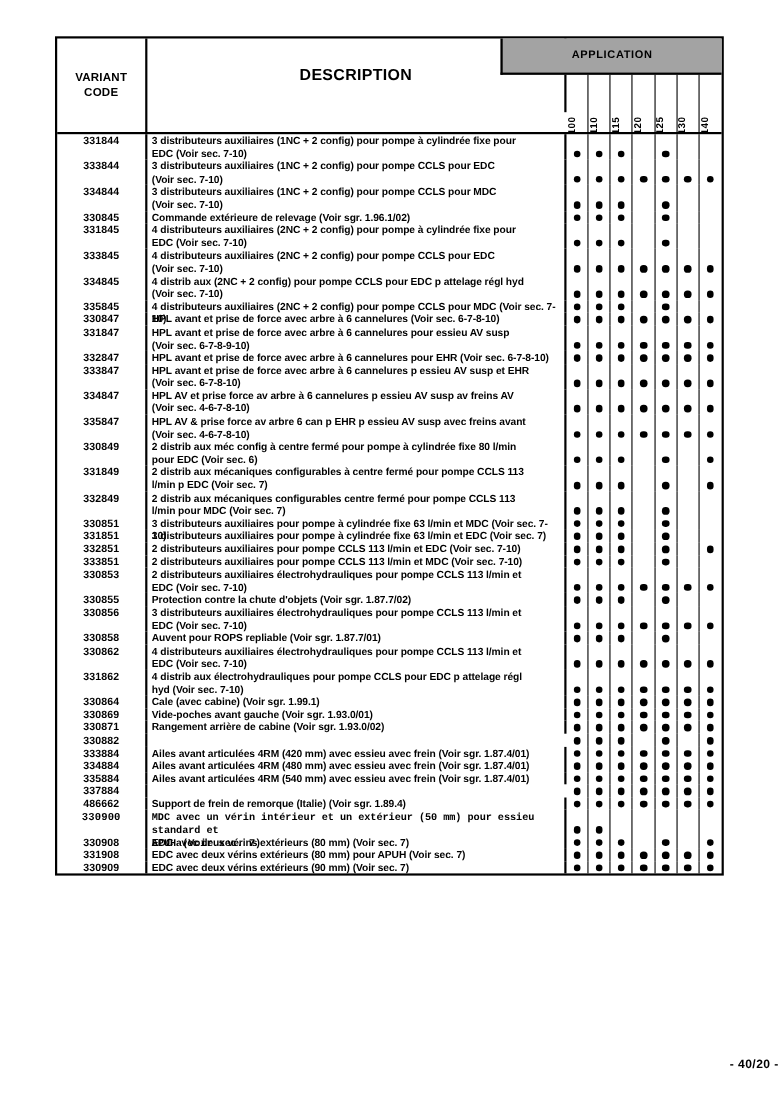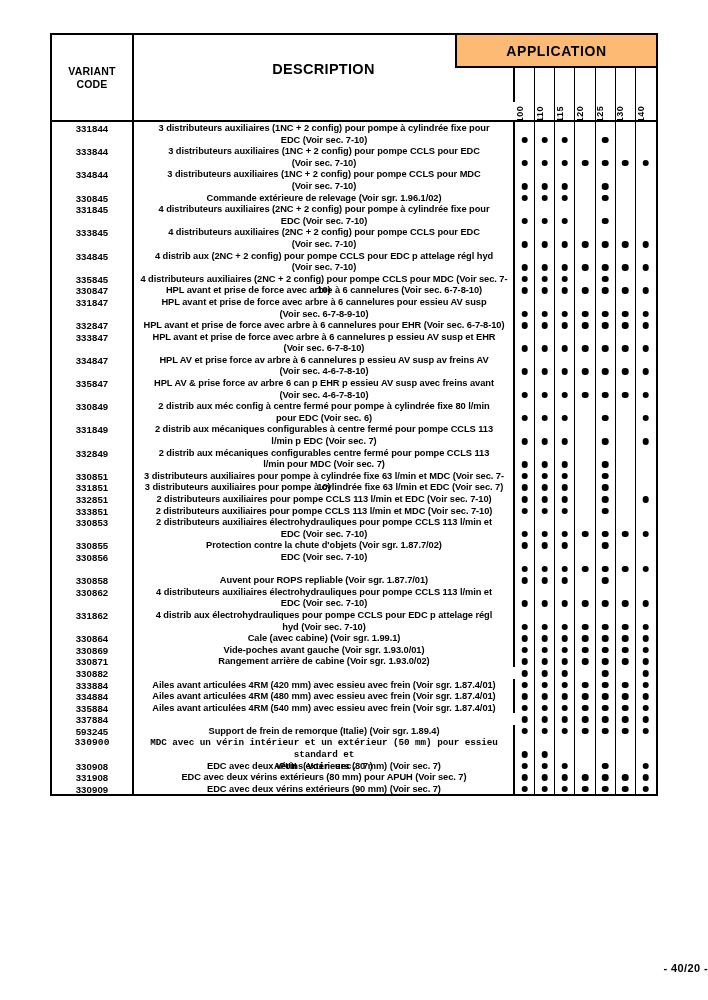--- a/index.html
+++ b/index.html
@@ -76,23 +76,23 @@
     left: 403px; top: 0;
     width: 201px;
     height: 33px;
     box-sizing: border-box;
     border-left: 2px solid #000;
     border-bottom: 2px solid #000;
     display: flex;
     align-items: center;
     justify-content: center;
     font-weight: bold;
-    font-size: 14px;
+    font-size: 10px;
     letter-spacing: 0.6px;
-    background: #fdba74;
+    background: #a3a3a3;
   }
   .th-appcols {
     position: absolute;
     left: 463px; top: 33px;
     width: 141px;
     height: 52px;
     display: flex;
     box-sizing: border-box;
   }
   .th-appcol {
@@ -144,21 +144,20 @@
     left: 82px; top: 0;
     width: 381px;
     height: 100%;
     box-sizing: border-box;
     border-right: 2px solid #000;
     padding: 1px 3px 0 4px;
     font-weight: bold;
     font-size: 9.3px;
     line-height: 11.6px;
     letter-spacing: -0.06px;
-    text-align: center;
   }
   .cell-desc .l2 { display: block; }
   .cell-apps {
     position: absolute;
     left: 463px; top: 0;
     width: 141px;
     height: 100%;
     display: flex;
     box-sizing: border-box;
   }
@@ -777,21 +776,21 @@
             <div class="appcell"></div>
             <div class="appcell">
               <div class="dot"></div>
             </div>
             <div class="appcell"></div>
             <div class="appcell"></div>
           </div>
         </div>
         <div class="row" style="height: 23.2px;">
           <div class="cell-code">330856</div>
-          <div class="cell-desc"><span class="l2">EDC (Voir sec. 7-10)</span></div>
+          <div class="cell-desc"><span class="l1">3 distributeurs auxiliaires électrohydrauliques pour pompe CCLS 113 l/min et</span><span class="l2">EDC (Voir sec. 7-10)</span></div>
           <div class="cell-apps">
             <div class="appcell">
               <div class="dot"></div>
             </div>
             <div class="appcell">
               <div class="dot"></div>
             </div>
             <div class="appcell">
               <div class="dot"></div>
             </div>
@@ -1088,21 +1087,21 @@
             </div>
             <div class="appcell">
               <div class="dot"></div>
             </div>
             <div class="appcell">
               <div class="dot"></div>
             </div>
           </div>
         </div>
         <div class="row" style="height: 11.6px;">
-          <div class="cell-code">593245</div>
+          <div class="cell-code">486662</div>
           <div class="cell-desc"><span class="l1">Support de frein de remorque (Italie) (Voir sgr. 1.89.4)</span></div>
           <div class="cell-apps">
             <div class="appcell">
               <div class="dot"></div>
             </div>
             <div class="appcell">
               <div class="dot"></div>
             </div>
             <div class="appcell">
               <div class="dot"></div>

